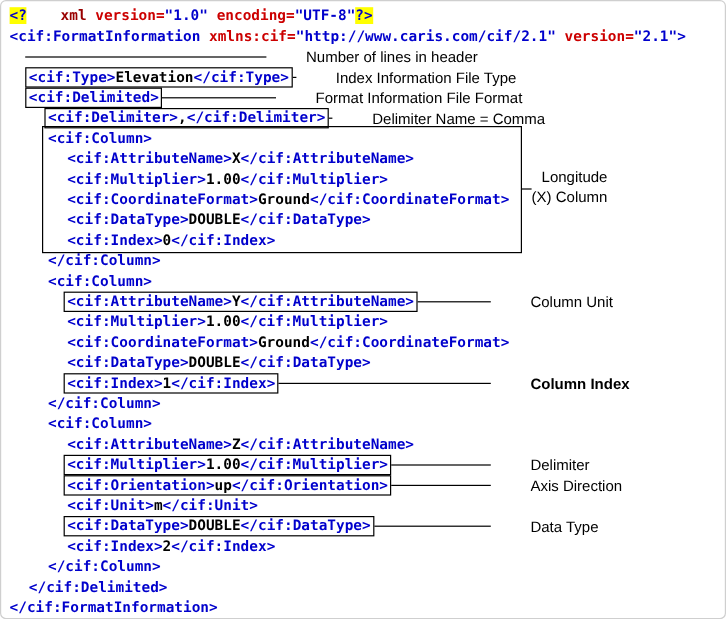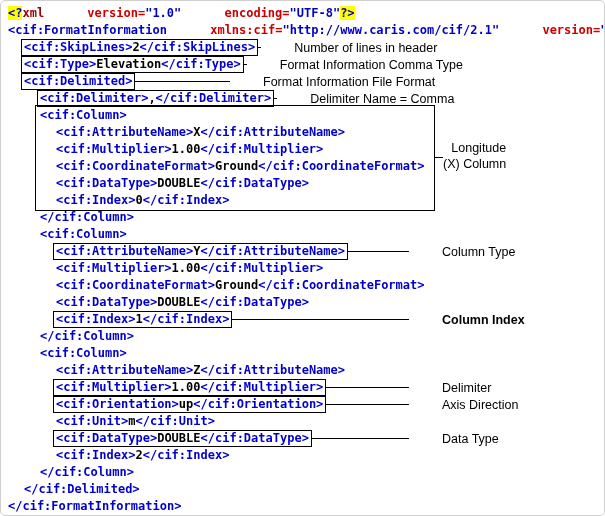--- a/index.html
+++ b/index.html
@@ -17,25 +17,25 @@
   .code-line{display:flex;align-items:center;height:17px;overflow:visible;}
   .ind{flex:0 0 auto;height:1px;}
   .code{
     flex:0 0 auto;
     font:bold 12px "DejaVu Sans Mono",monospace;
     line-height:15px;white-space:pre;
     border:1px solid transparent;padding:0 2px;
   }
   .code.boxed{border-color:var(--c-box);}
   .tk-tag{color:var(--c-tag);}
-  .tk-attr{color:var(--c-attr);margin-left:36px;}
+  .tk-attr{color:var(--c-attr);}
   .tk-val{color:var(--c-val);}
   .tk-text{color:var(--c-content);}
   .tk-pi{color:var(--c-tag);background:var(--c-pibg);}
-  .tk-piname{color:var(--c-piname);}
+  .tk-piname{color:var(--c-piname);padding-left:28px;}
   .leader{flex:1 1 auto;min-width:3px;height:0;border-top:1px solid var(--c-box);align-self:center;}
   .ann{
     flex:0 1 auto;white-space:nowrap;overflow:hidden;
     font:12.5px "Liberation Sans",sans-serif;color:var(--c-ann);margin-left:33px;
   }
   
   .bigbox{
     position:absolute;left:34px;top:104px;width:398px;height:104px;
     border:1px solid var(--c-box);pointer-events:none;
   }
@@ -59,29 +59,28 @@
         <div class="code-line">
           <span class="ind" style="width: 4px;"></span>
           <span class="code"><span class="tk-pi">&lt;?</span><span class="tk-piname">xml</span><span class="tk-attr"> version=</span><span class="tk-val">"1.0"</span><span class="tk-attr"> encoding=</span><span class="tk-val">"UTF-8"</span><span class="tk-pi">?&gt;</span></span>
         </div>
         <div class="code-line">
           <span class="ind" style="width: 4px;"></span>
           <span class="code"><span class="tk-tag">&lt;cif:FormatInformation</span><span class="tk-attr"> xmlns:cif=</span><span class="tk-val">"http://www.caris.com/cif/2.1"</span><span class="tk-attr"> version=</span><span class="tk-val">"2.1"</span><span class="tk-tag">&gt;</span></span>
         </div>
         <div class="code-line">
           <span class="ind" style="width: 20px;"></span>
-          <span class="code boxed"><span class="tk-tag">&lt;cif:SkipLines&gt;</span><span class="tk-text">2</span><span class="tk-tag">&lt;/cif:SkipLines&gt;</span></span>
           <span class="leader"></span>
           <span class="ann" style="flex: 0 1 349px;">Number of lines in header</span>
         </div>
         <div class="code-line">
           <span class="ind" style="width: 20px;"></span>
           <span class="code boxed"><span class="tk-tag">&lt;cif:Type&gt;</span><span class="tk-text">Elevation</span><span class="tk-tag">&lt;/cif:Type&gt;</span></span>
           <span class="leader"></span>
-          <span class="ann" style="flex: 0 1 341px;">Format Information Comma Type</span>
+          <span class="ann" style="flex: 0 1 341px;">Index Information File Type</span>
         </div>
         <div class="code-line">
           <span class="ind" style="width: 20px;"></span>
           <span class="code boxed"><span class="tk-tag">&lt;cif:Delimited&gt;</span></span>
           <span class="leader"></span>
           <span class="ann" style="flex: 0 1 341px;">Format Information File Format</span>
         </div>
         <div class="code-line">
           <span class="ind" style="width: 36px;"></span>
           <span class="code boxed"><span class="tk-tag">&lt;cif:Delimiter&gt;</span><span class="tk-text">,</span><span class="tk-tag">&lt;/cif:Delimiter&gt;</span></span>
@@ -117,21 +116,21 @@
           <span class="code"><span class="tk-tag">&lt;/cif:Column&gt;</span></span>
         </div>
         <div class="code-line">
           <span class="ind" style="width: 36px;"></span>
           <span class="code"><span class="tk-tag">&lt;cif:Column&gt;</span></span>
         </div>
         <div class="code-line">
           <span class="ind" style="width: 52px;"></span>
           <span class="code boxed"><span class="tk-tag">&lt;cif:AttributeName&gt;</span><span class="tk-text">Y</span><span class="tk-tag">&lt;/cif:AttributeName&gt;</span></span>
           <span class="leader"></span>
-          <span class="ann" style="flex: 0 1 162px;">Column Type</span>
+          <span class="ann" style="flex: 0 1 162px;">Column Unit</span>
         </div>
         <div class="code-line">
           <span class="ind" style="width: 52px;"></span>
           <span class="code"><span class="tk-tag">&lt;cif:Multiplier&gt;</span><span class="tk-text">1.00</span><span class="tk-tag">&lt;/cif:Multiplier&gt;</span></span>
         </div>
         <div class="code-line">
           <span class="ind" style="width: 52px;"></span>
           <span class="code"><span class="tk-tag">&lt;cif:CoordinateFormat&gt;</span><span class="tk-text">Ground</span><span class="tk-tag">&lt;/cif:CoordinateFormat&gt;</span></span>
         </div>
         <div class="code-line">

